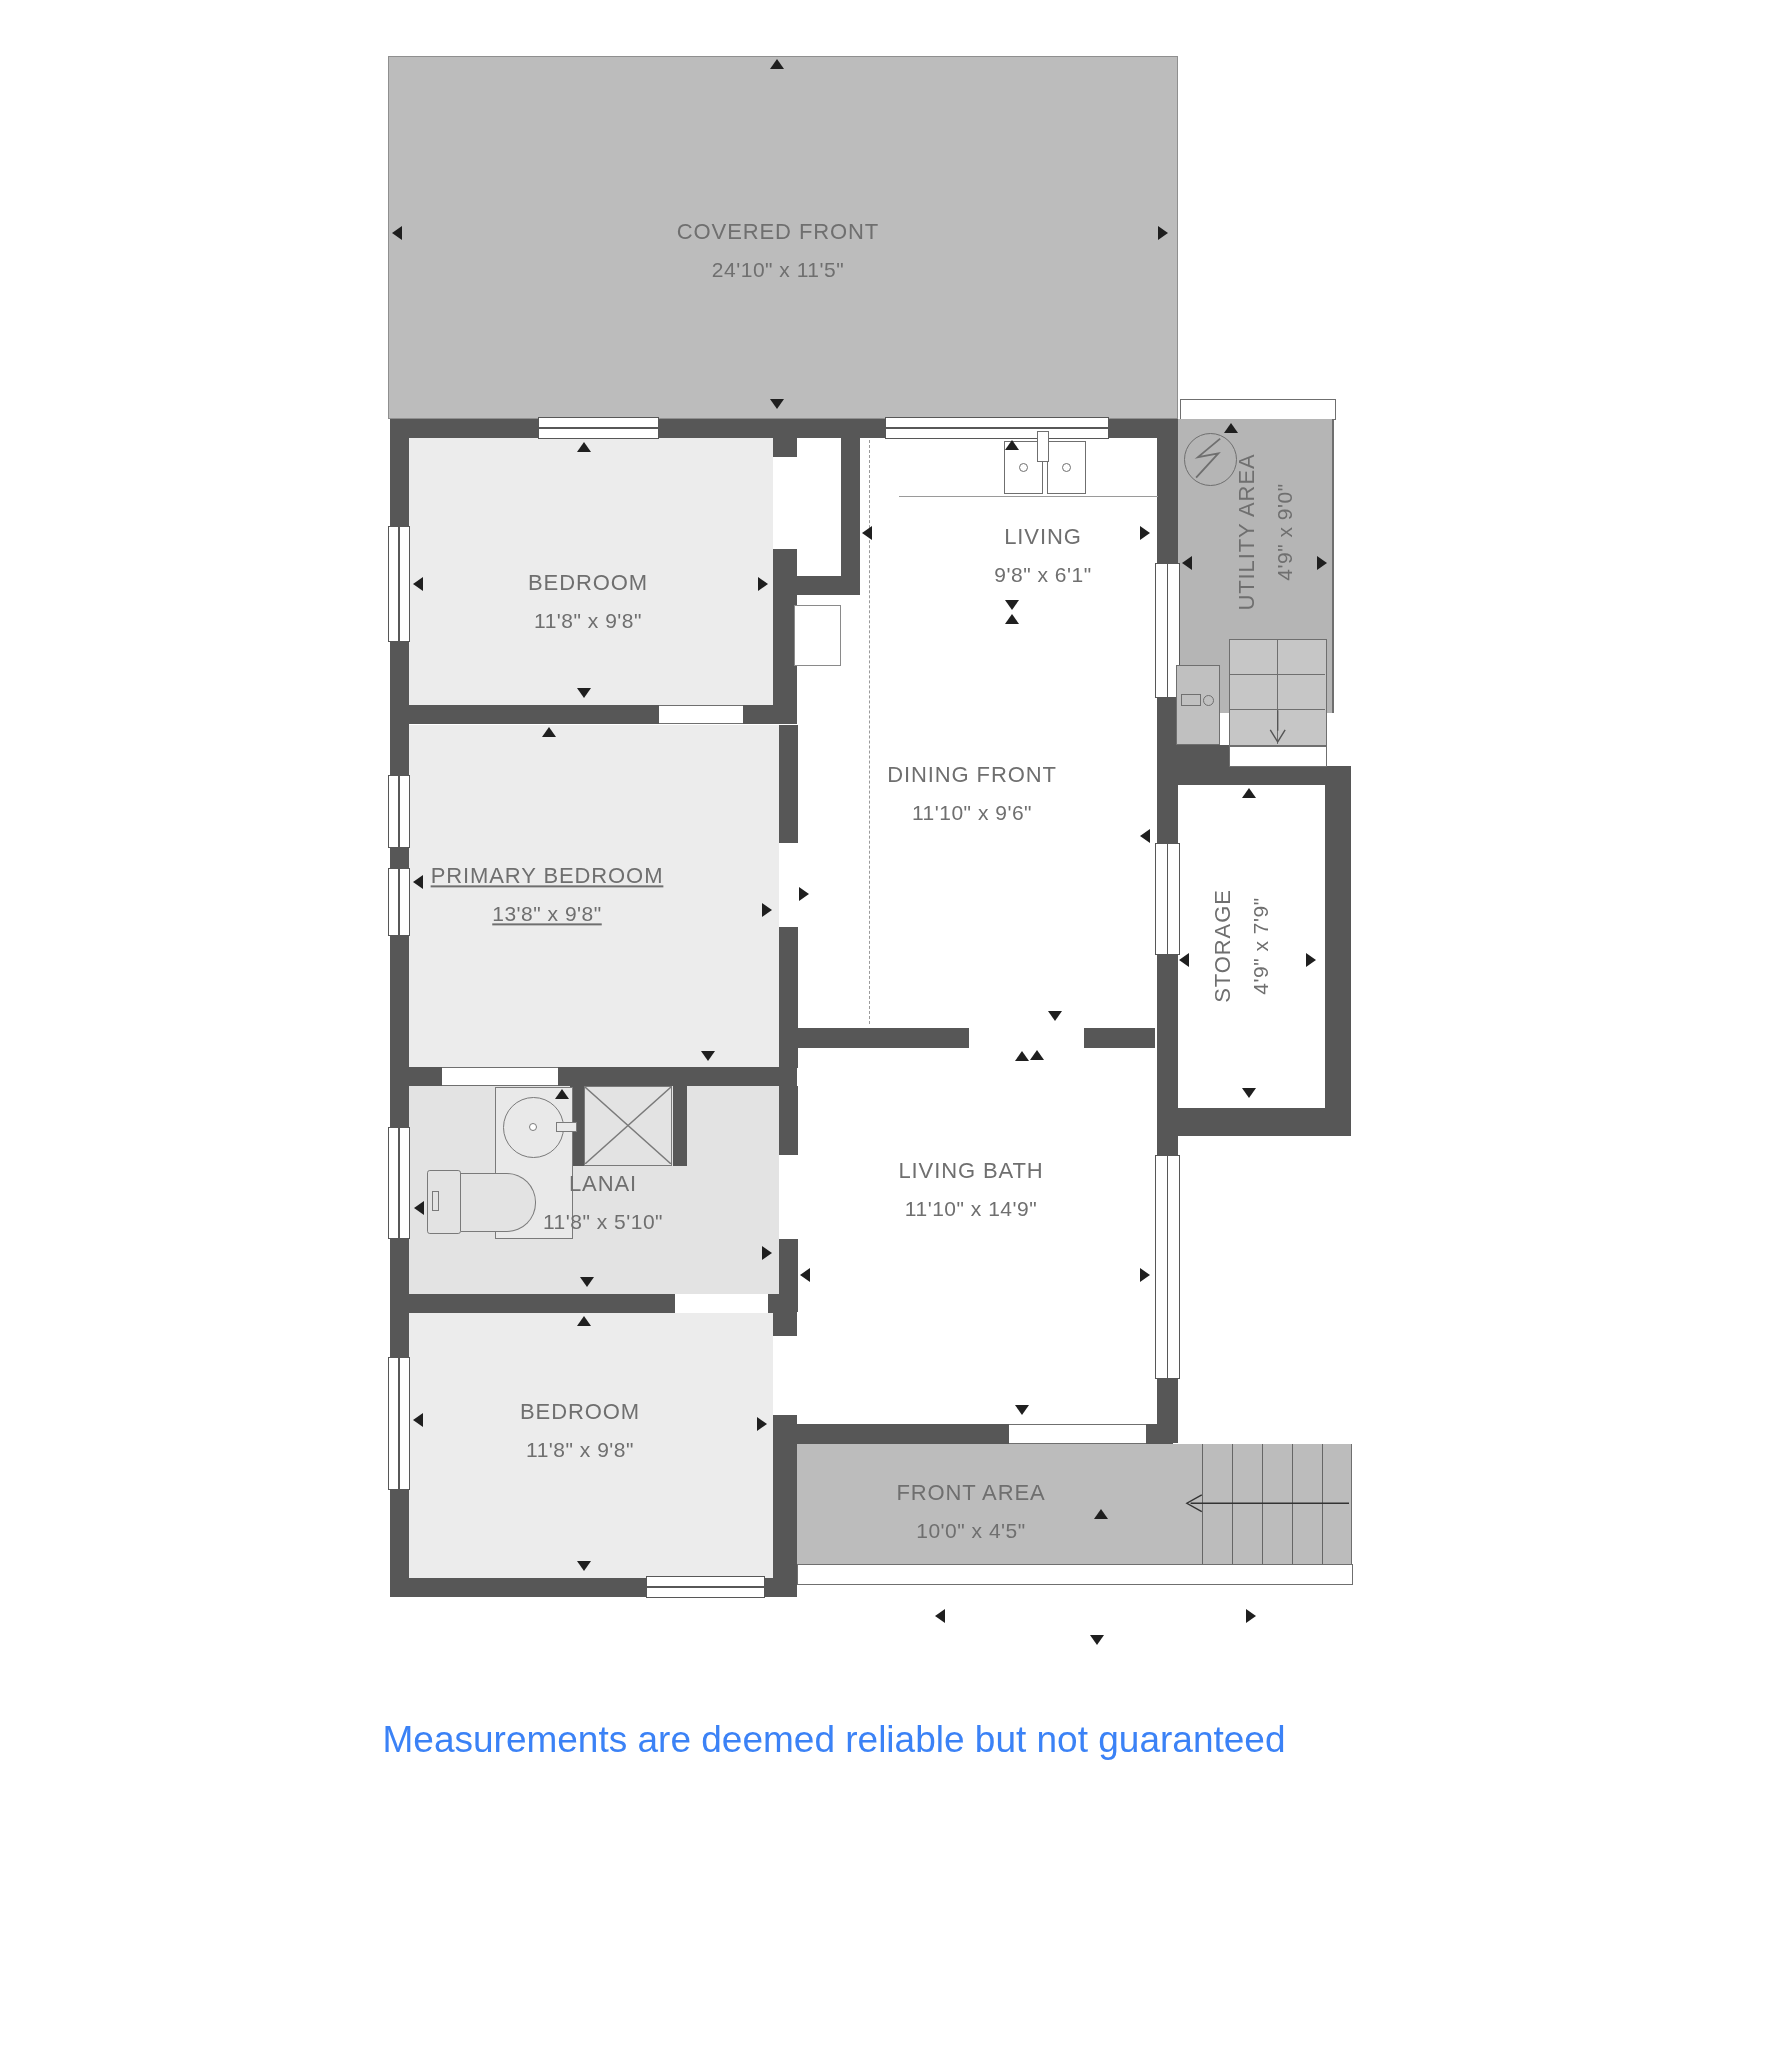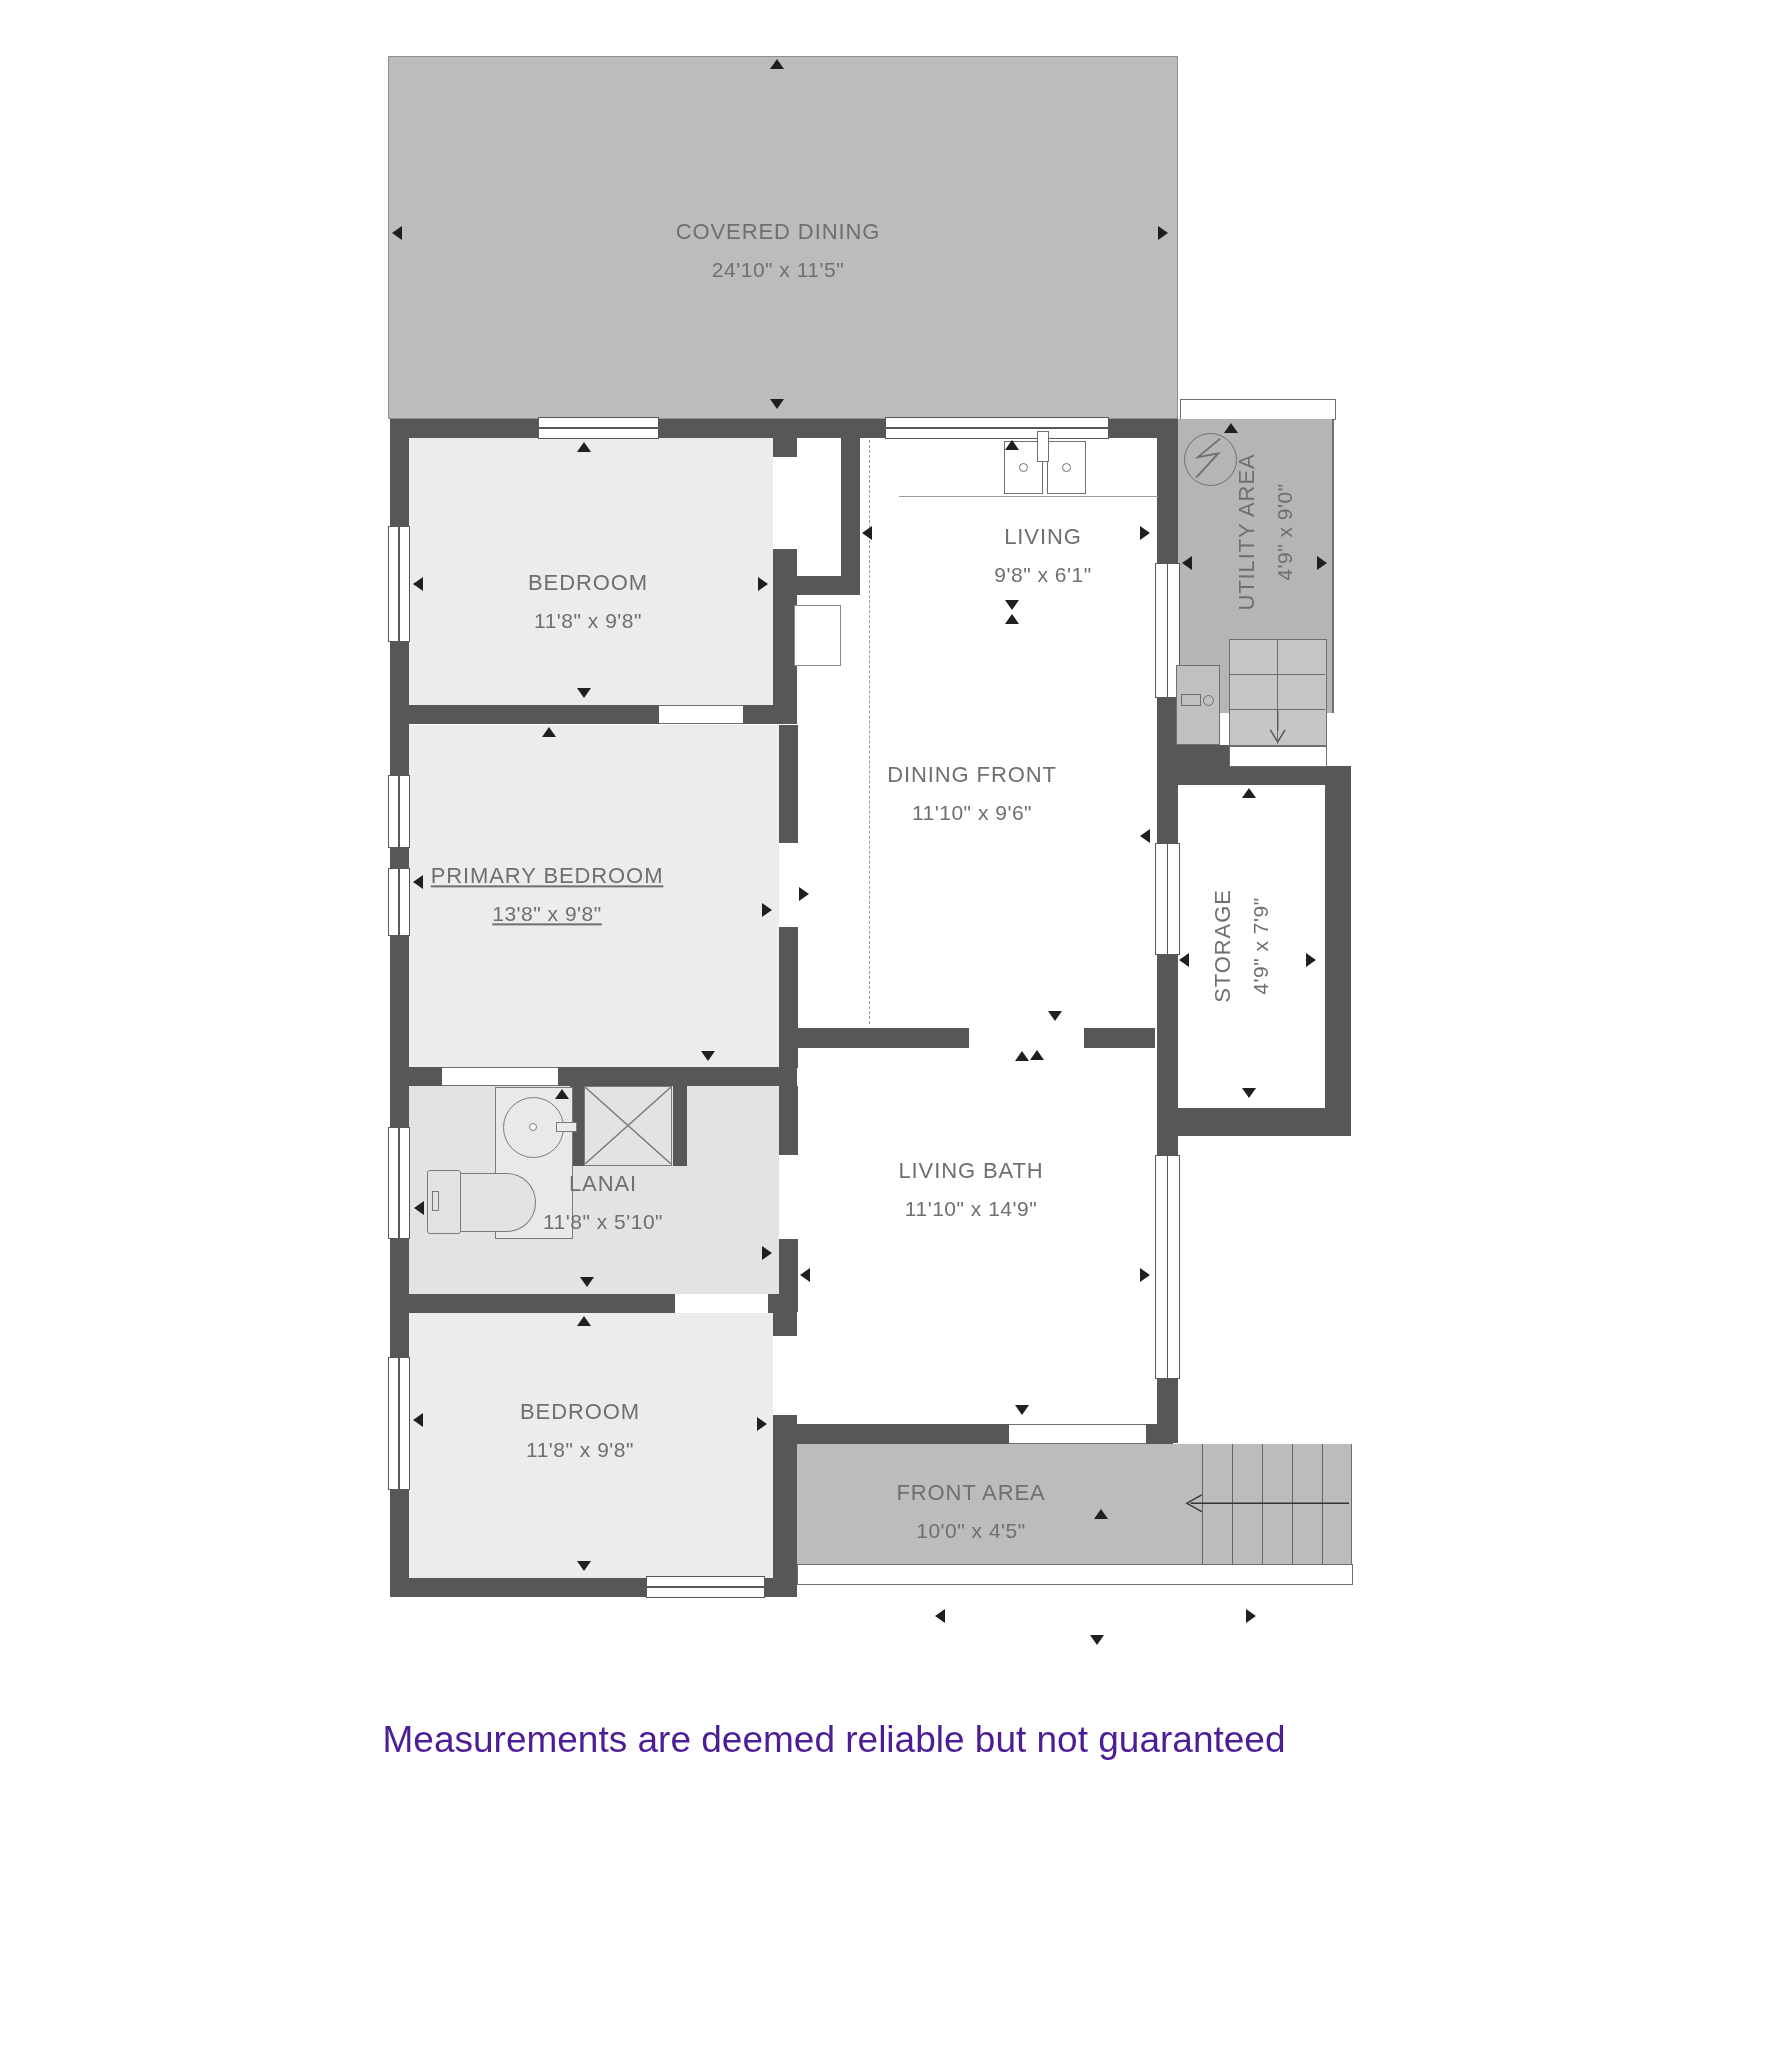--- a/index.html
+++ b/index.html
@@ -15,21 +15,21 @@
   .winv::after{content:"";position:absolute;top:0;bottom:0;left:50%;width:1.4px;margin-left:-0.9px;background:#575757;}
   .rl{position:absolute;transform:translate(-50%,-50%);text-align:center;color:#6f6f6f;font-size:22px;letter-spacing:0.9px;white-space:nowrap;line-height:1.75;}
   .rl .d{font-size:21px;letter-spacing:0.5px;}
   .rot{transform:translate(-50%,-50%) rotate(-90deg);}
   .tk{position:absolute;width:0;height:0;}
   .tk.up{border-left:7px solid transparent;border-right:7px solid transparent;border-bottom:10.2px solid #1f1f1f;}
   .tk.down{border-left:7px solid transparent;border-right:7px solid transparent;border-top:10.2px solid #1f1f1f;}
   .tk.left{border-top:7px solid transparent;border-bottom:7px solid transparent;border-right:10.2px solid #1f1f1f;}
   .tk.right{border-top:7px solid transparent;border-bottom:7px solid transparent;border-left:10.2px solid #1f1f1f;}
   .fix{position:absolute;border:1.4px solid #6f6f6f;background:#fff;box-sizing:border-box;}
-  .disclaimer{position:absolute;transform:translateX(-50%);color:#4c1d95;font-size:37px;white-space:nowrap;}
+  .disclaimer{position:absolute;transform:translateX(-50%);color:#3b82f6;font-size:37px;white-space:nowrap;}
   svg{position:absolute;left:0;top:0;}
 </style>
 </head>
 <body>
 
 <div class="plan">
 
   <div class="abs" style="left:388px;top:56px;width:790px;height:363px;background:#bcbcbc;border:1.4px solid #8f8f8f;"></div>
   <div class="abs" style="left:1180px;top:399px;width:156px;height:21.4px;background:#fff;border:1.4px solid #6f6f6f;"></div>
   <div class="abs" style="left:1178px;top:419px;width:156px;height:294px;background:#b5b5b5;border-right:2.3px solid #6f6f6f;"></div>
@@ -178,21 +178,21 @@
   <div class="tk up" style="left:577px;top:1316px;"></div>
   <div class="tk down" style="left:577px;top:1561px;"></div>
   <div class="tk left" style="left:413px;top:1413px;"></div>
   <div class="tk right" style="left:757px;top:1417px;"></div>
   <div class="tk up" style="left:1094px;top:1509px;"></div>
   <div class="tk left" style="left:935px;top:1609px;"></div>
   <div class="tk right" style="left:1246px;top:1609px;"></div>
   <div class="tk down" style="left:1090px;top:1635px;"></div>
 
   <div class="rl" style="left:778px;top:251px;">
-    <div>COVERED DINING</div>
+    <div>COVERED FRONT</div>
     <div class="d">24'10" x 11'5"</div>
   </div>
   <div class="rl" style="left:588px;top:602px;">
     <div>BEDROOM</div>
     <div class="d">11'8" x 9'8"</div>
   </div>
   <div class="rl" style="left:1043px;top:556px;">
     <div>LIVING</div>
     <div class="d">9'8" x 6'1"</div>
   </div>

